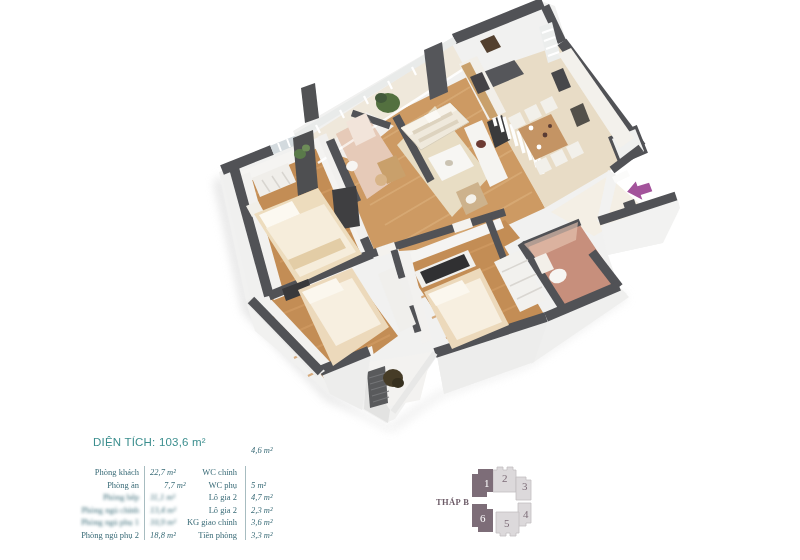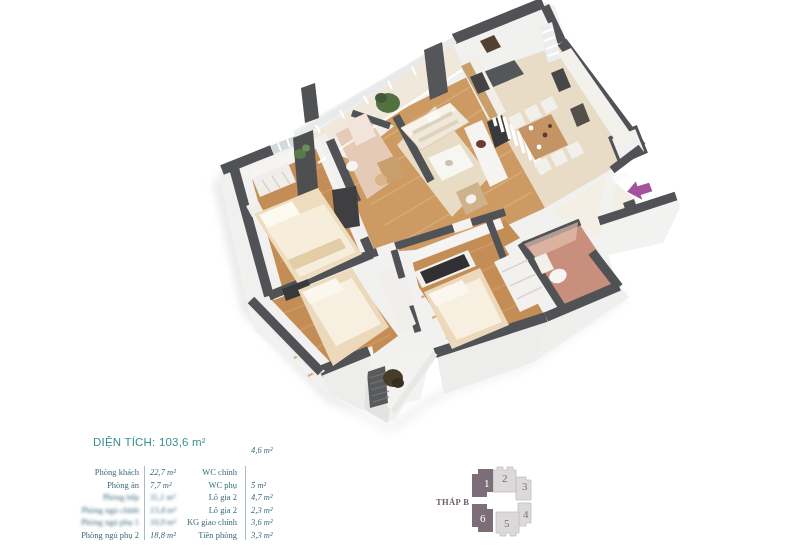--- a/index.html
+++ b/index.html
@@ -306,21 +306,21 @@
 <div class="tbl">
 
   <div class="vline" style="left:144px;top:466px;height:74px"></div>
 
   <div class="vline" style="left:245px;top:466px;height:74px"></div>
 
   <div class="lbl" style="left:0px;top:467px;width:139px">Phòng khách</div>
   <div class="val" style="left:150px;top:467px">22,7 m²</div>
 
   <div class="lbl" style="left:0px;top:480px;width:139px">Phòng ăn</div>
-  <div class="val" style="left:150px;top:480px">7,7 m²</div>
+  <div class="val" style="left:164px;top:480px">7,7 m²</div>
 
   <div class="lbl blur" style="left:0px;top:492px;width:139px">Phòng bếp</div>
   <div class="val blur" style="left:150px;top:492px">11,1 m²</div>
 
   <div class="lbl blur" style="left:0px;top:505px;width:139px">Phòng ngủ chính</div>
   <div class="val blur" style="left:150px;top:505px">13,4 m²</div>
 
   <div class="lbl blur" style="left:0px;top:517px;width:139px">Phòng ngủ phụ 1</div>
   <div class="val blur" style="left:150px;top:517px">10,9 m²</div>
 

